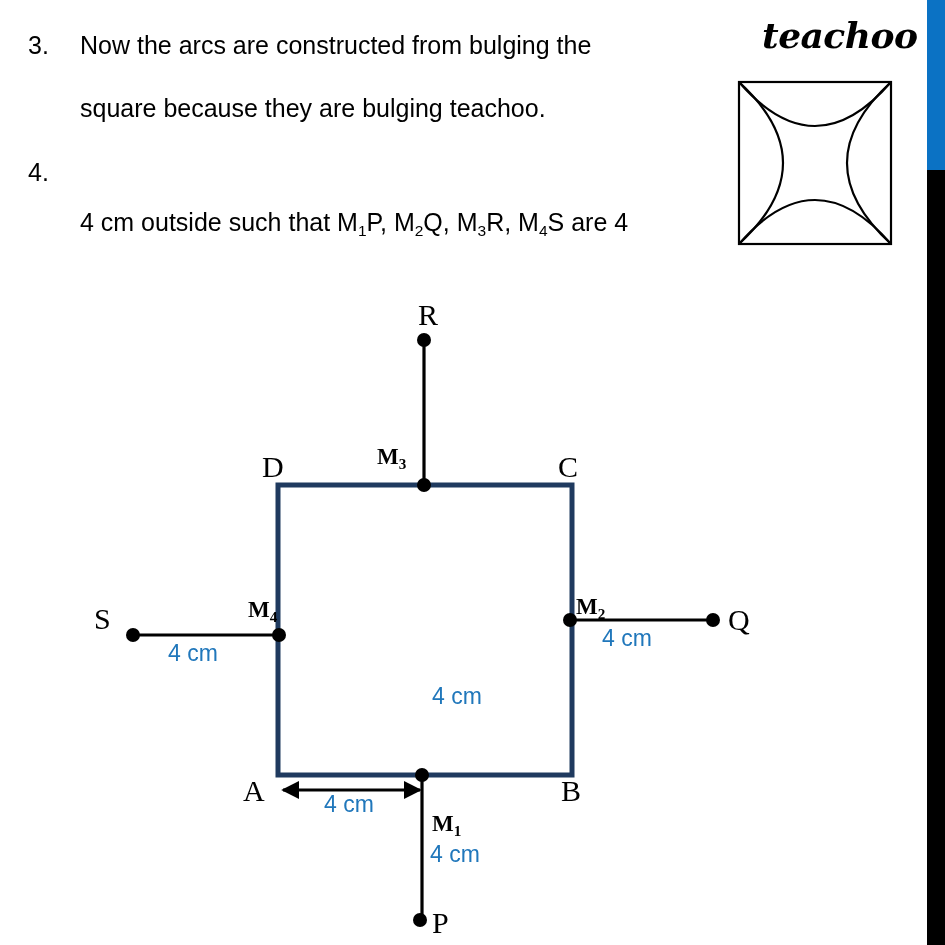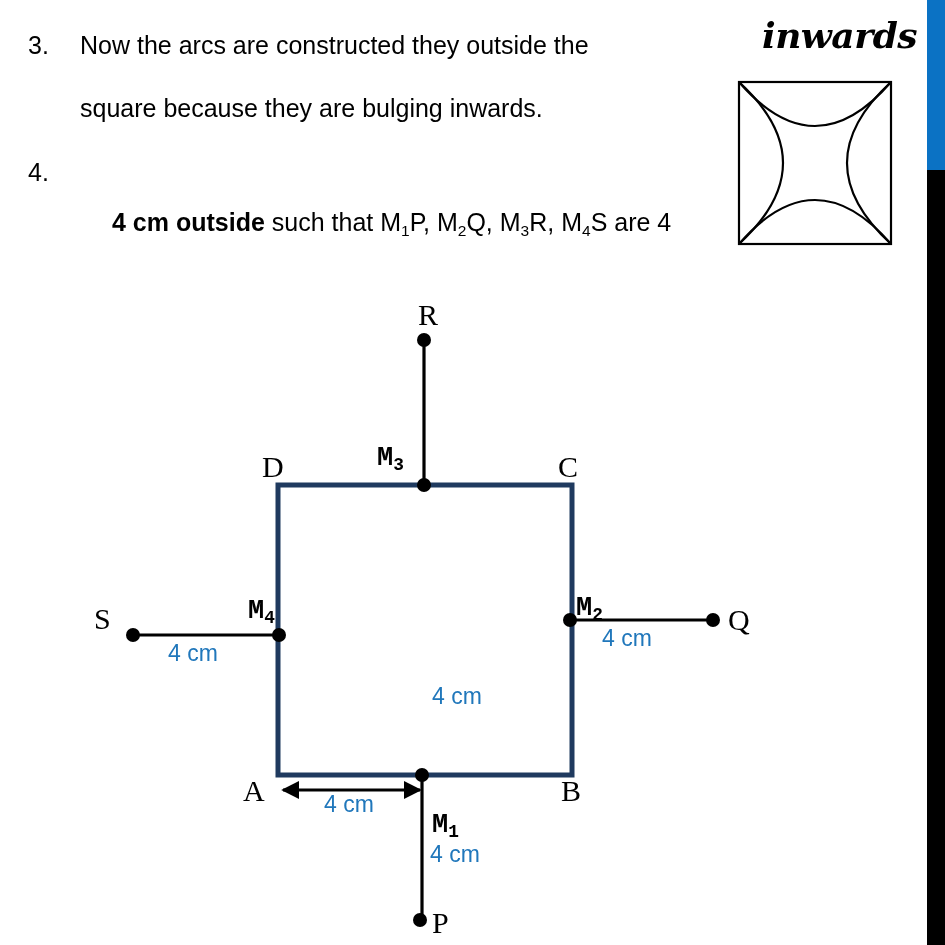--- a/index.html
+++ b/index.html
@@ -48,21 +48,21 @@
     line-height: 1;
     color: #000;
   }
   .item-text {
     position: absolute;
     font-size: 25px;
     line-height: 1;
     color: #000;
     white-space: nowrap;
   }
-  .item-text b { font-weight: bold; margin-left: 32px; }
+  .item-text b { font-weight: normal; }
   sub {
     font-size: 0.62em;
     vertical-align: baseline;
     position: relative;
     top: 0.30em;
   }
 
   
   #item3-number { left: 28px;  top: 33px; }
   #item3-line1  { left: 80px;  top: 33px; }
@@ -104,23 +104,23 @@
   }
   .fig-label {
     position: absolute;
     font-family: "Liberation Serif", serif;
     font-size: 30px;
     line-height: 1;
     color: #000;
   }
   .fig-mlabel {
     position: absolute;
-    font-family: Liberation Mono, monospace;
+    font-family: Liberation Serif, serif;
     font-weight: bold;
-    font-size: 27px;
+    font-size: 23px;
     line-height: 1;
     color: #000;
   }
   .fig-mlabel sub {
     font-size: 0.66em;
     top: 0.30em;
   }
   .dim-label {
     position: absolute;
     font-family: "Liberation Sans", sans-serif;
@@ -155,30 +155,30 @@
 </style>
 </head>
 <body>
 
 <div id="edge-blue-bar"></div>
 <div id="edge-black-bar"></div>
 
 <div id="text-block">
 
   <span class="item-num" id="item3-number">3.</span>
-  <span class="item-text" id="item3-line1">Now the arcs are constructed they outside the</span>
-  <span class="item-text" id="item3-line2">square because they are bulging inwards.</span>
+  <span class="item-text" id="item3-line1">Now the arcs are constructed from bulging the</span>
+  <span class="item-text" id="item3-line2">square because they are bulging teachoo.</span>
 
   <span class="item-num" id="item4-number">4.</span>
 
 
   <span class="item-text" id="item4-line2"><b>4 cm outside</b> such that M<sub>1</sub>P, M<sub>2</sub>Q, M<sub>3</sub>R, M<sub>4</sub>S are 4</span>
 </div>
 
-<div id="teachoo-logo">inwards</div>
+<div id="teachoo-logo">teachoo</div>
 
 <svg id="logo-figure" viewBox="0 0 160 170">
   <rect x="4" y="4" width="152" height="162" fill="#ffffff" stroke="#000000" stroke-width="2.2"></rect>
 
   <path d="M4,4 Q80,92 156,4" fill="none" stroke="#000000" stroke-width="2.2"></path>
   <path d="M4,166 Q80,78 156,166" fill="none" stroke="#000000" stroke-width="2.2"></path>
   <path d="M4,4 Q92,85 4,166" fill="none" stroke="#000000" stroke-width="2.2"></path>
   <path d="M156,4 Q68,85 156,166" fill="none" stroke="#000000" stroke-width="2.2"></path>
 </svg>
 

